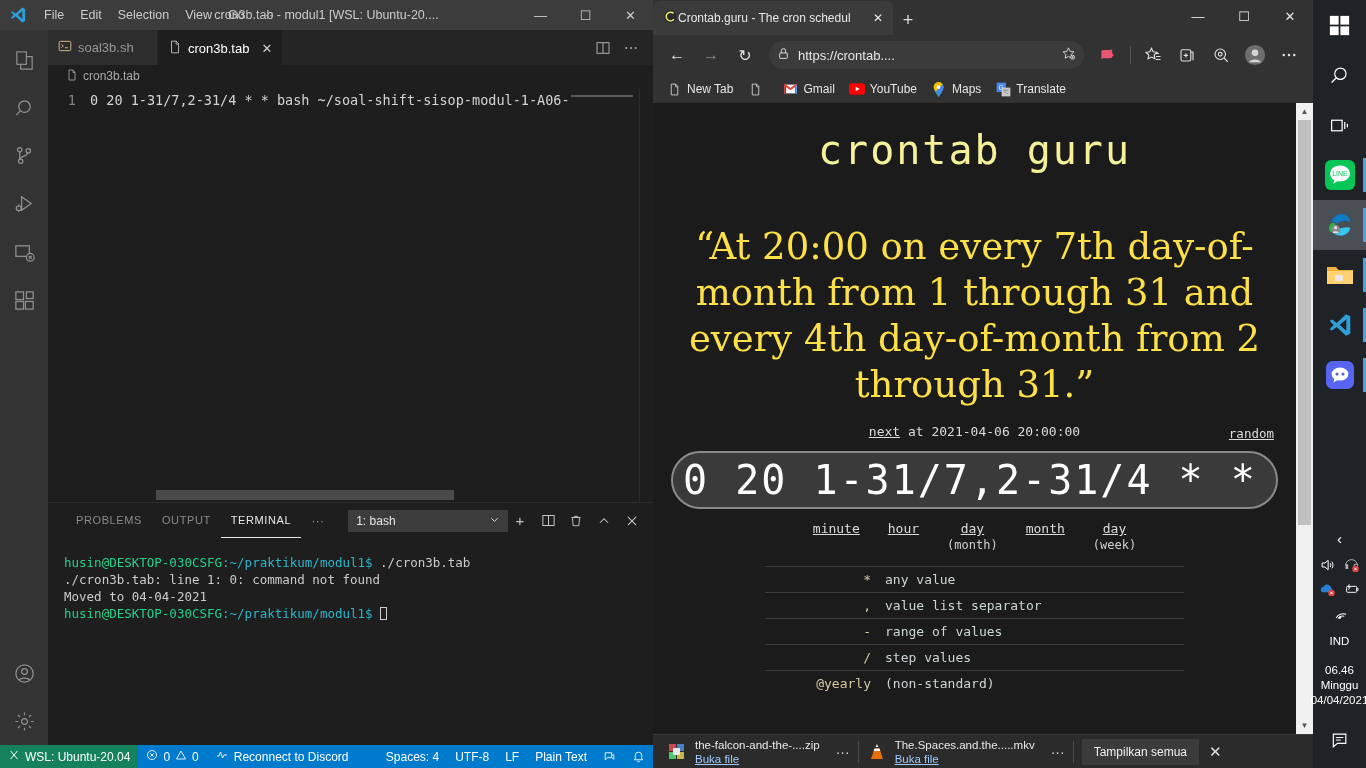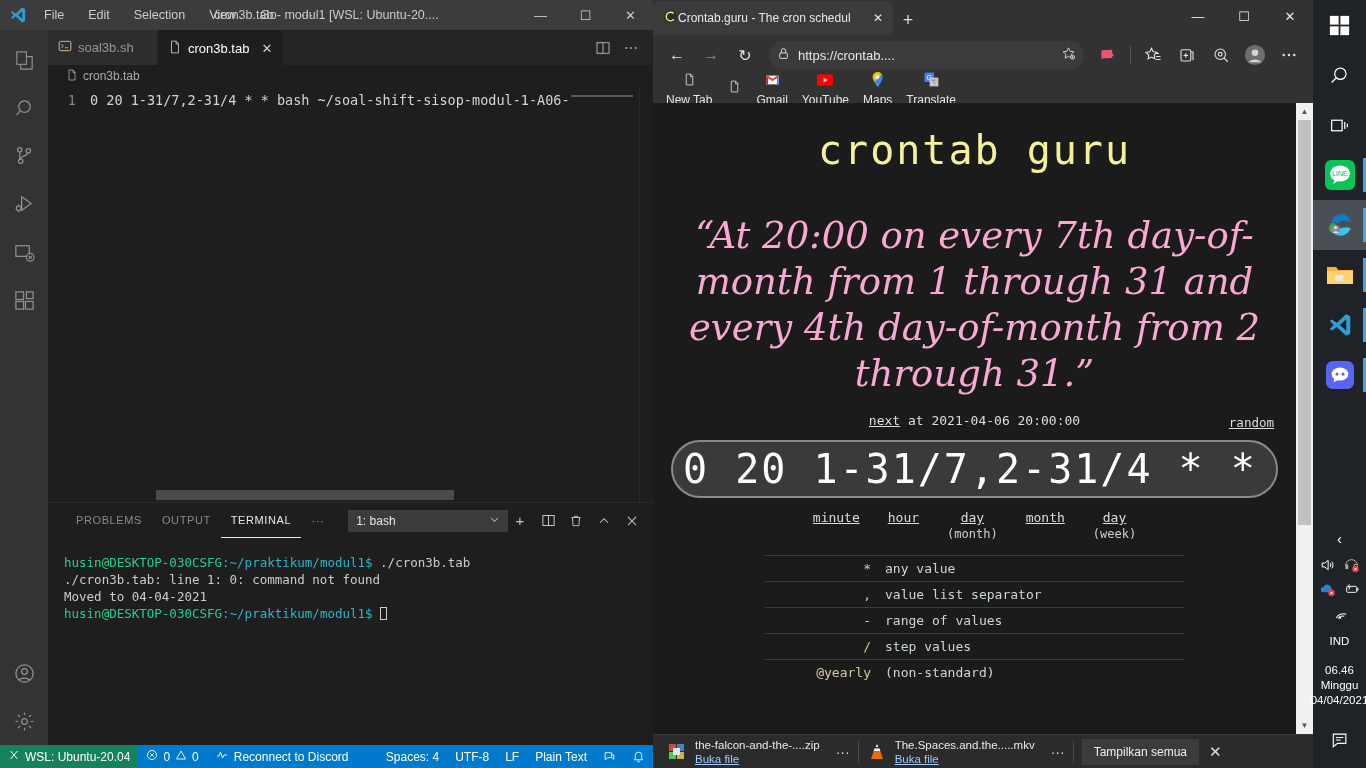--- a/index.html
+++ b/index.html
@@ -14,21 +14,21 @@
   
   #vscode {
     position: absolute; left: 0; top: 0; width: 653px; height: 768px;
     background: #1e1e1e; color: #cccccc; overflow: hidden;
   }
   .vs-titlebar {
     height: 30px; background: #3c3c3c; display: flex; align-items: center;
     font-size: 12px; color: #cccccc; position: relative;
   }
   .vs-logo { width: 36px; height: 30px; display:flex; align-items:center; justify-content:center; }
-  .vs-menu { display: flex; align-items: center; gap: 8px; }
+  .vs-menu { display: flex; align-items: center; gap: 0px; }
   .vs-menu-item { padding: 3px 8px; font-size: 12.5px; color: #cccccc; cursor: default; }
   .vs-wintitle {
     position: absolute; left: 0; right: 0; text-align: center;
     font-size: 12.5px; color: #cccccc; pointer-events: none;
   }
   .vs-wincontrols { position: absolute; right: 0; top: 0; display: flex; height: 30px; }
   .vs-wc { width: 45px; height: 30px; display: flex; align-items: center; justify-content: center; font-size: 13px; color: #cccccc; }
 
   .vs-body { display: flex; height: 715px; }
   .vs-activitybar {
@@ -107,39 +107,39 @@
 
   .eg-toolbar { height: 40px; background:#323232; display:flex; align-items:center; padding: 0 8px; gap: 2px; }
   .eg-btn { width: 32px; height: 32px; display:flex; align-items:center; justify-content:center; color:#e0e0e0; border-radius:4px; }
   .eg-omnibox {
     flex:1; height: 28px; background:#3b3b3b; border-radius: 14px; display:flex; align-items:center;
     gap: 8px; padding: 0 8px; margin: 0 6px; color: #e8e8e8; font-size: 13px;
   }
   .eg-omnibox .url { flex:1; white-space: nowrap; overflow: hidden; }
 
   .eg-bookmarks { height: 28px; background:#323232; display:flex; align-items:center; gap: 4px; padding: 0 8px; }
-  .bm { display:flex; align-items:center; gap:5px; padding: 2px 5px; font-size:12px; color:#e6e6e6; border-radius:4px;flex-direction:column; }
+  .bm { display:flex; align-items:center; gap:5px; padding: 2px 5px; font-size:12px; color:#e6e6e6; border-radius:4px; }
   .bm-ico { width:16px; height:16px; display:flex; align-items:center; justify-content:center; }
 
   .eg-page {
     position:absolute; left:0; right:0; top:103px; bottom:34px; background:#1b1b1b; overflow:hidden;
   }
   .page-scrollarea { position:absolute; inset:0 17px 0 0; overflow:hidden; }
   .guru-title {
     font-family: "DejaVu Sans Mono", monospace; color:#f5f19a; font-size:40px;
     text-align:center; margin-top: 24px; letter-spacing: 2px;
   }
   .guru-sub {
     font-family:"DejaVu Sans Mono", monospace; color:#dcdcdc; font-size:13.2px;
     text-align:center; margin-top: 20px; line-height: 18px; padding: 0 18px;
   }
   .guru-sub a { color:#cfe8ff; text-decoration: underline; }
   .guru-quote {
-    font-family:"DejaVu Serif", serif; font-style: italic; color:#f9a8d4;
-    font-size: 37px; line-height: 46px; text-align:center; margin-top: 40px; padding: 0 22px;
+    font-family:"DejaVu Serif", serif; color:#fde047;
+    font-size: 37px; line-height: 46px; text-align:center; margin-top: 51px; padding: 0 22px;
   }
   .guru-next {
     font-family:"DejaVu Sans Mono", monospace; font-size:13px; color:#dcdcdc;
     text-align:center; margin-top: 16px; position: relative;
   }
   .guru-next a { color:#dcdcdc; text-decoration: underline; }
   .guru-random { position:absolute; right: 22px; top: 2px; font-size: 12.5px; text-decoration: underline; color:#dcdcdc; }
   .cron-box {
     margin: 12px 18px 0 18px; height: 58px; border: 2px solid #8a8a8a; border-radius: 30px;
     background: #3a3a3a; display:flex; align-items:center; padding: 0 10px; overflow:hidden;

